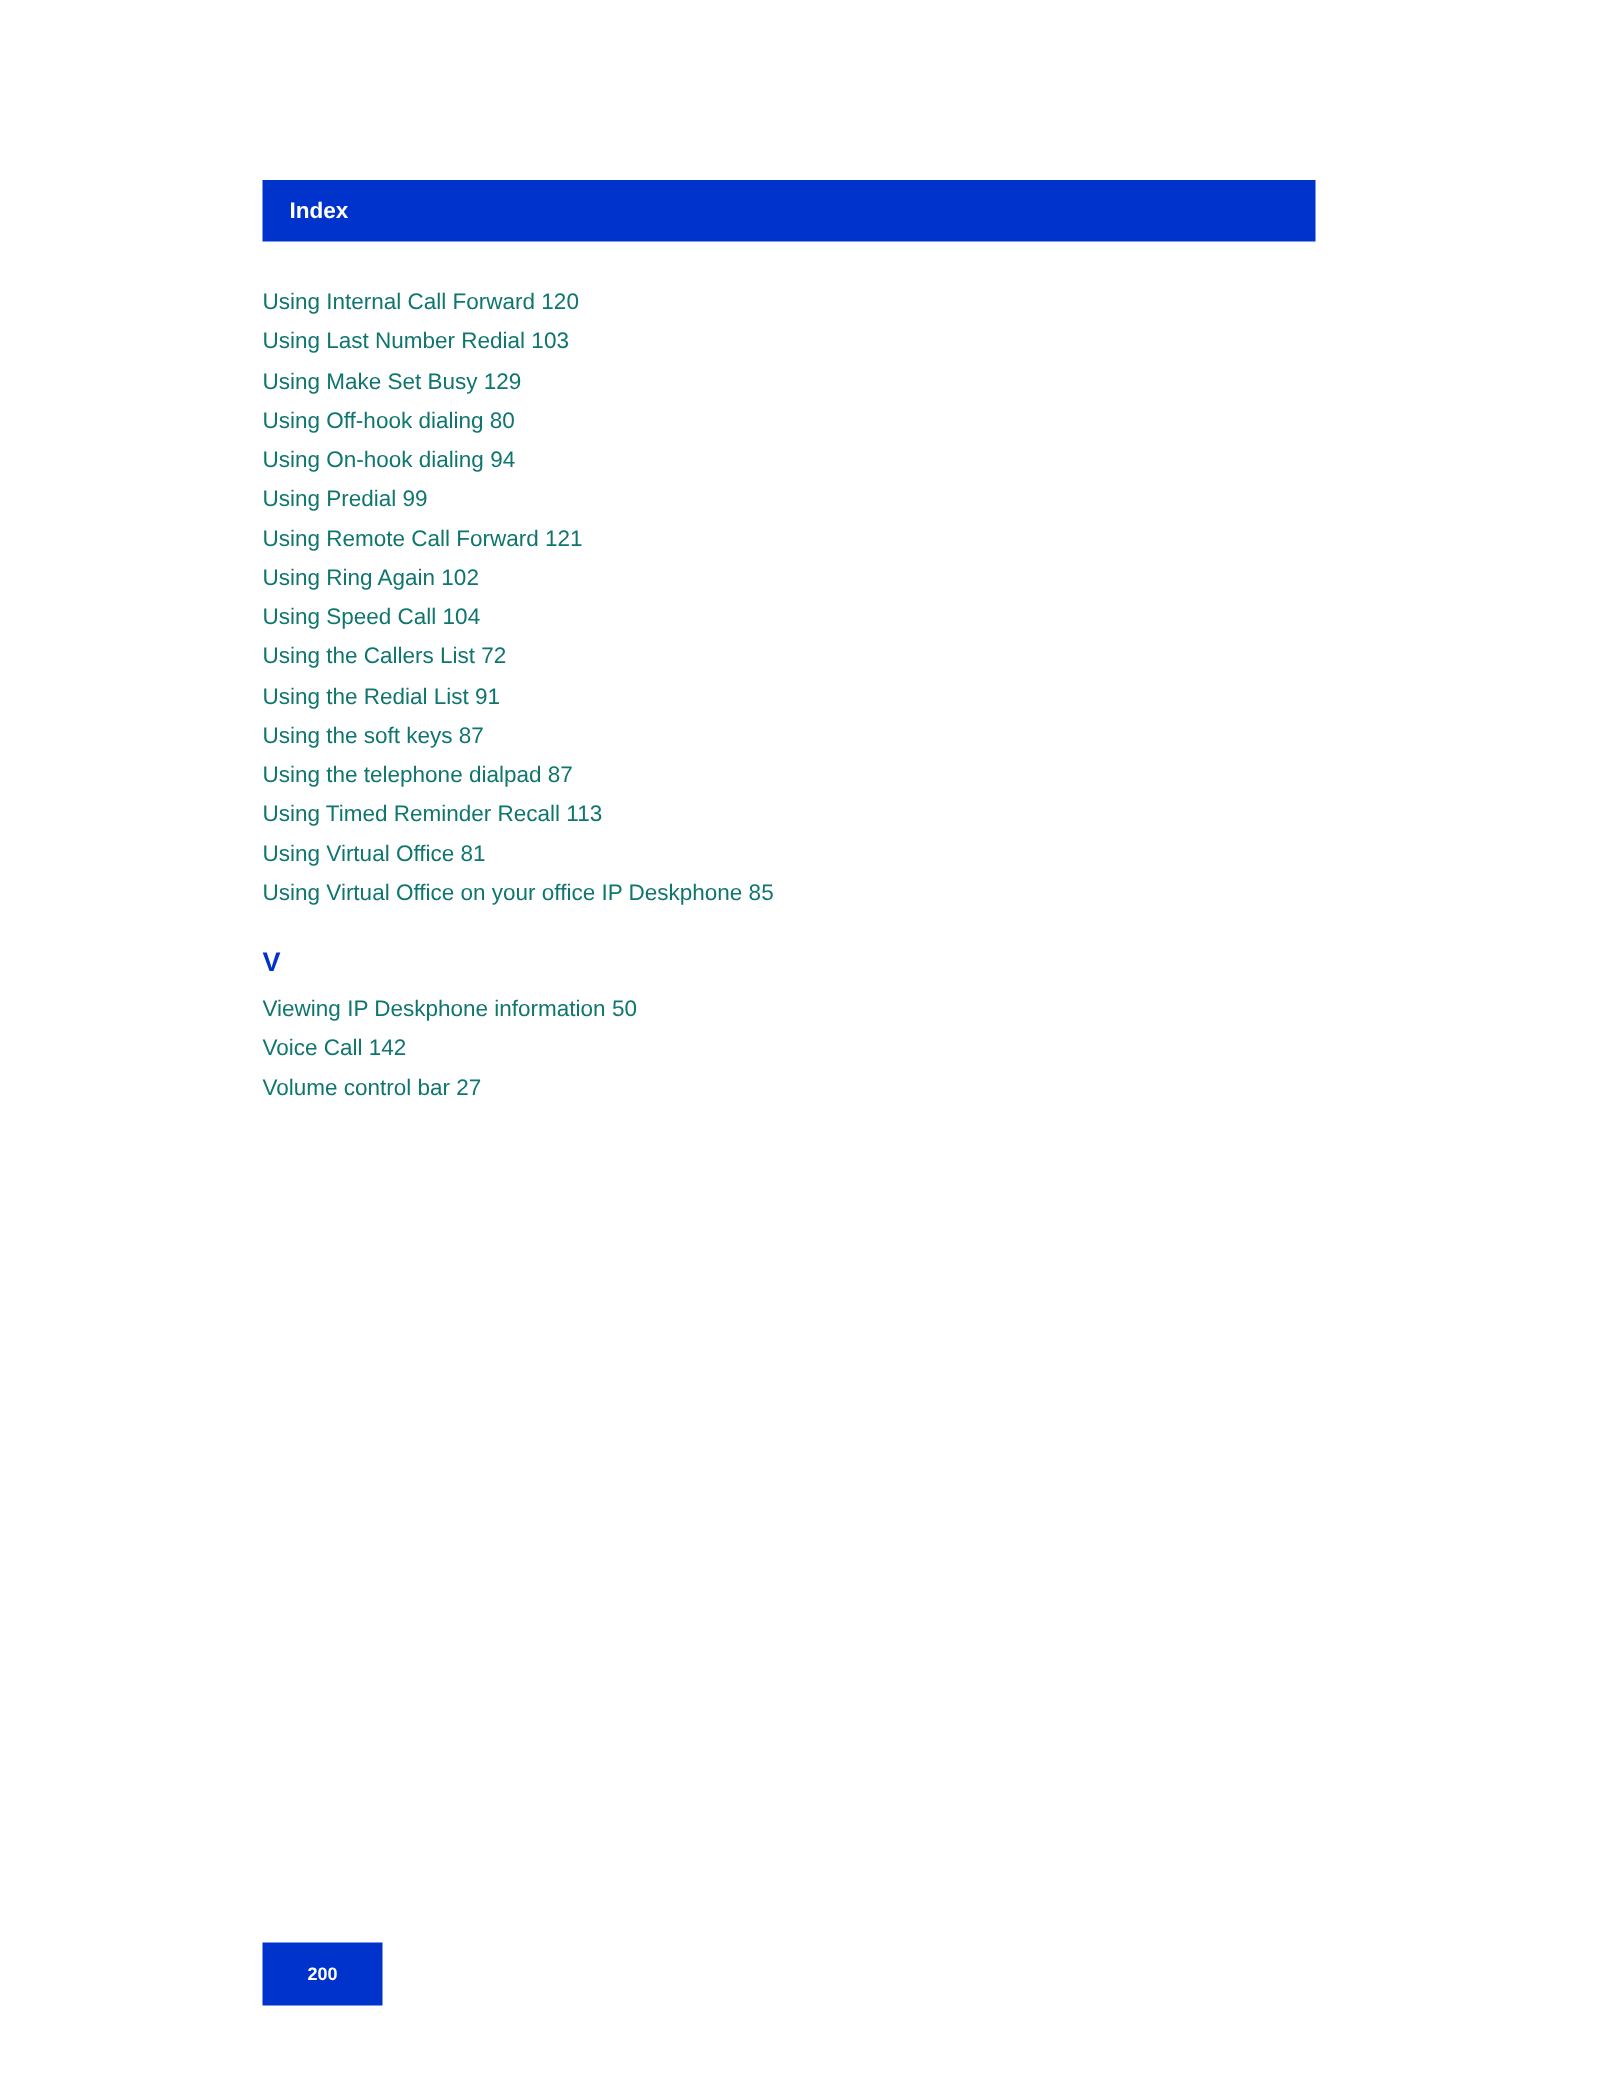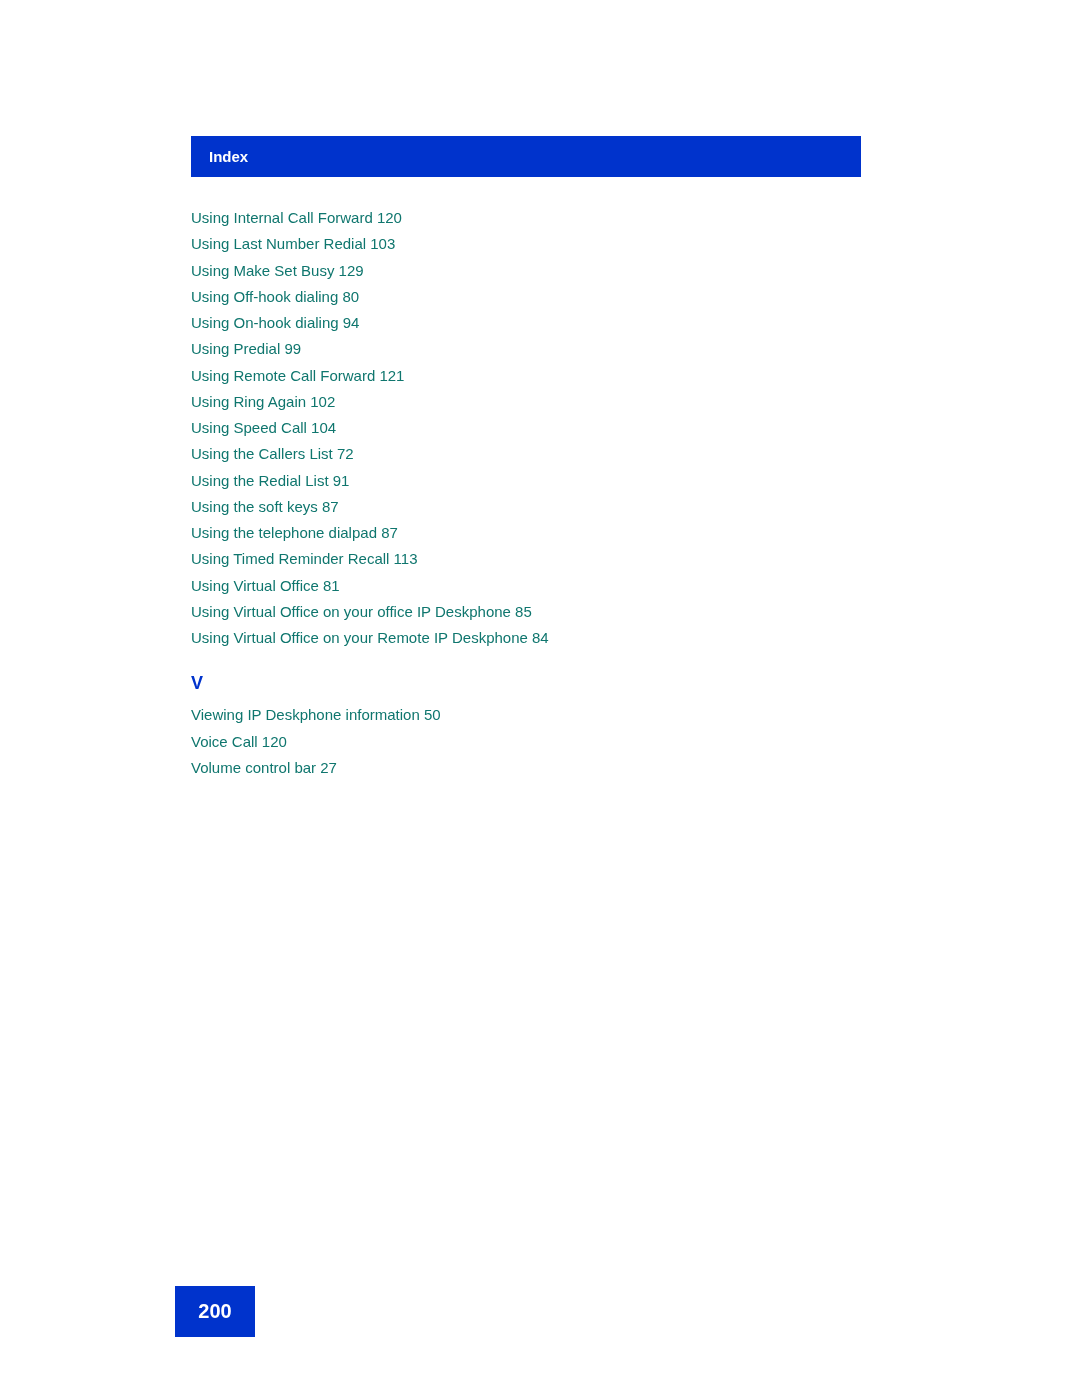--- a/index.html
+++ b/index.html
@@ -16,21 +16,21 @@
       font-size: 15px;
       color: #222222;
       position: relative;
     }
 
     .page-container {
       width: 1052px;
       min-height: 1397px;
       background: #ffffff;
       position: relative;
-      padding: 16px;
+      padding: 0;
     }
 
     .content-area {
       margin-left: 175px;
       margin-right: 175px;
       padding-top: 120px;
     }
 
     .index-header {
       background-color: #0033cc;
@@ -68,21 +68,21 @@
       margin-top: 4px;
     }
 
     .page-number-box {
       position: absolute;
       bottom: 60px;
       left: 175px;
       background-color: #0033cc;
       color: #ffffff;
       font-weight: bold;
-      font-size: 20px;
+      font-size: 12px;
       padding: 14px 20px;
       min-width: 80px;
       text-align: center;
     }
   </style>
 </head>
 <body>
 
 <div class="page-container">
   <div class="content-area">
@@ -101,28 +101,27 @@
       <span class="index-entry">Using Remote Call Forward 121</span>
       <span class="index-entry">Using Ring Again 102</span>
       <span class="index-entry">Using Speed Call 104</span>
       <span class="index-entry">Using the Callers List 72</span>
       <span class="index-entry">Using the Redial List 91</span>
       <span class="index-entry">Using the soft keys 87</span>
       <span class="index-entry">Using the telephone dialpad 87</span>
       <span class="index-entry">Using Timed Reminder Recall 113</span>
       <span class="index-entry">Using Virtual Office 81</span>
       <span class="index-entry">Using Virtual Office on your office IP Deskphone 85</span>
-      <span class="index-entry">Using Virtual Office on your Remote IP Deskphone 84</span>
     </div>
 
     <div class="v-entries">
       <span class="section-letter">V</span>
       <div class="index-entries">
         <span class="index-entry">Viewing IP Deskphone information 50</span>
-        <span class="index-entry">Voice Call 120</span>
+        <span class="index-entry">Voice Call 142</span>
         <span class="index-entry">Volume control bar 27</span>
       </div>
     </div>
 
   </div>
 
   <div class="page-number-box">
     <span>200</span>
   </div>
 </div>

